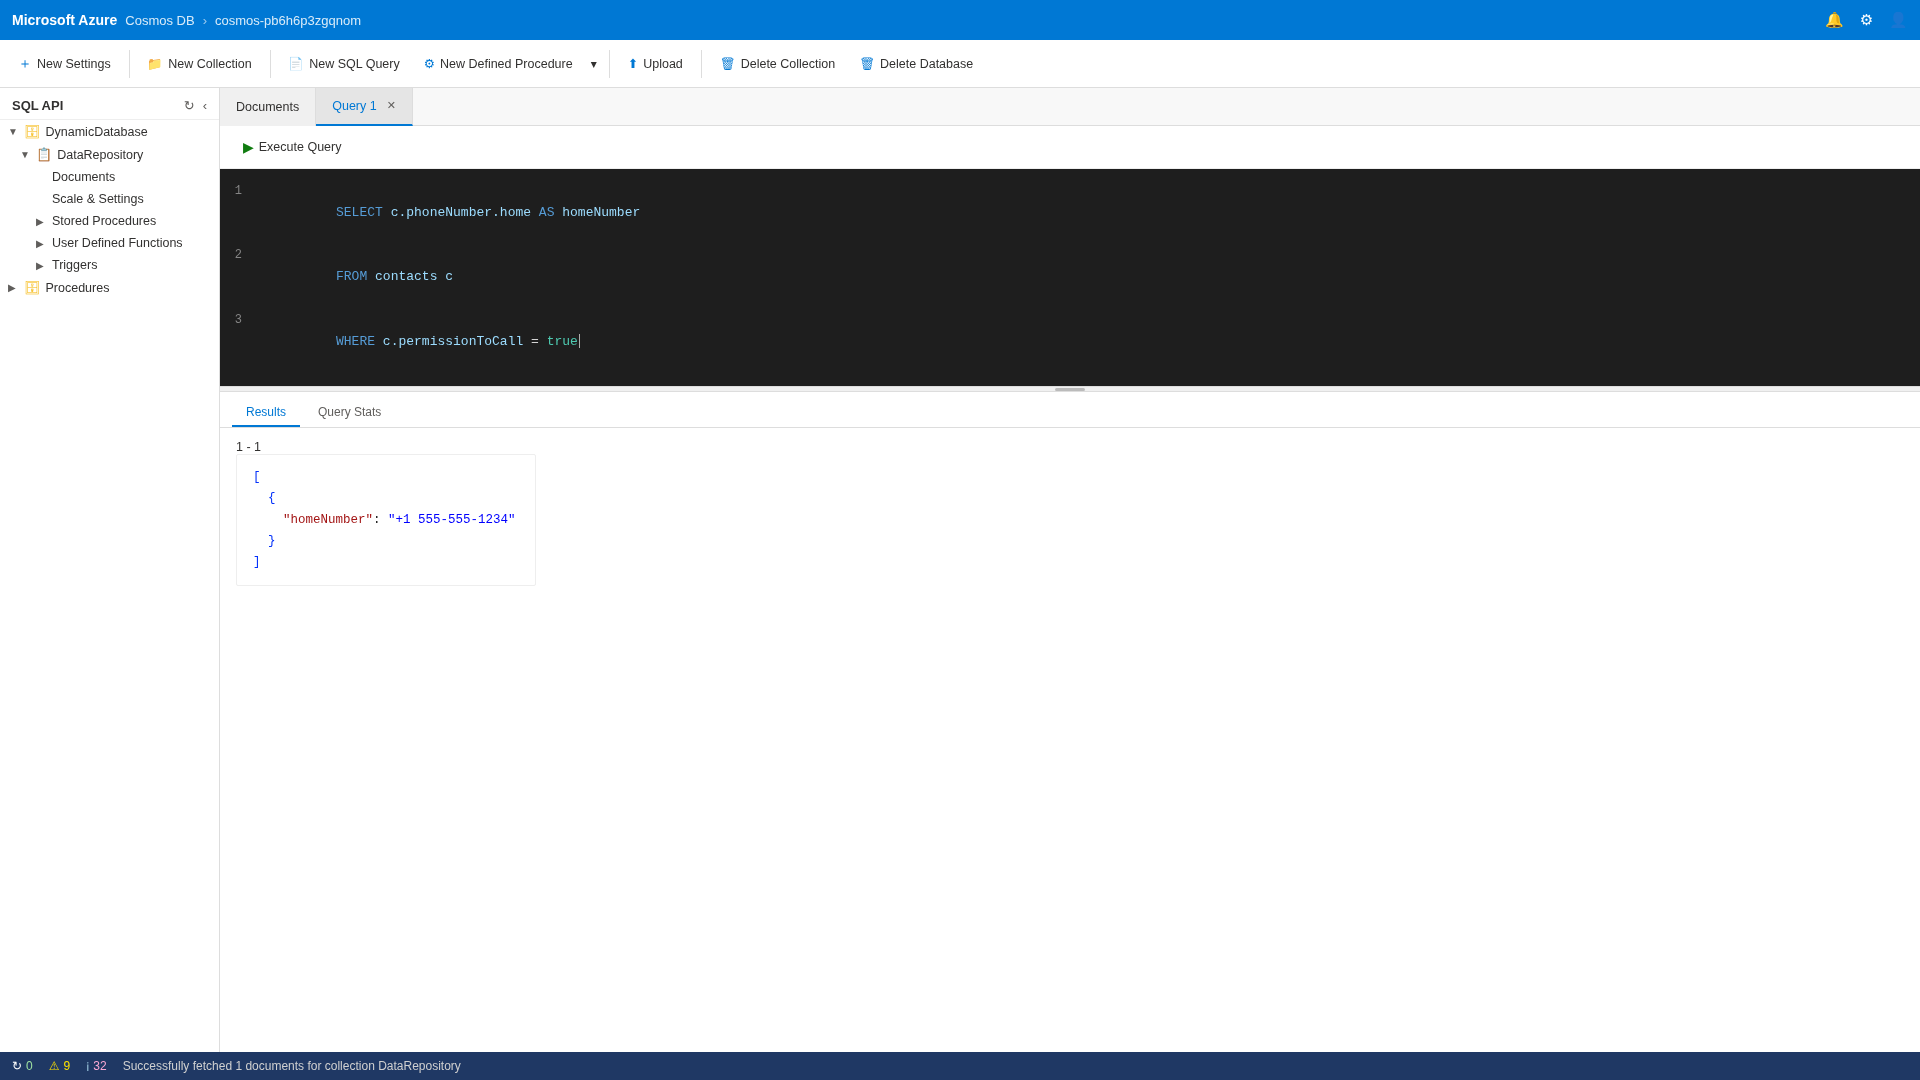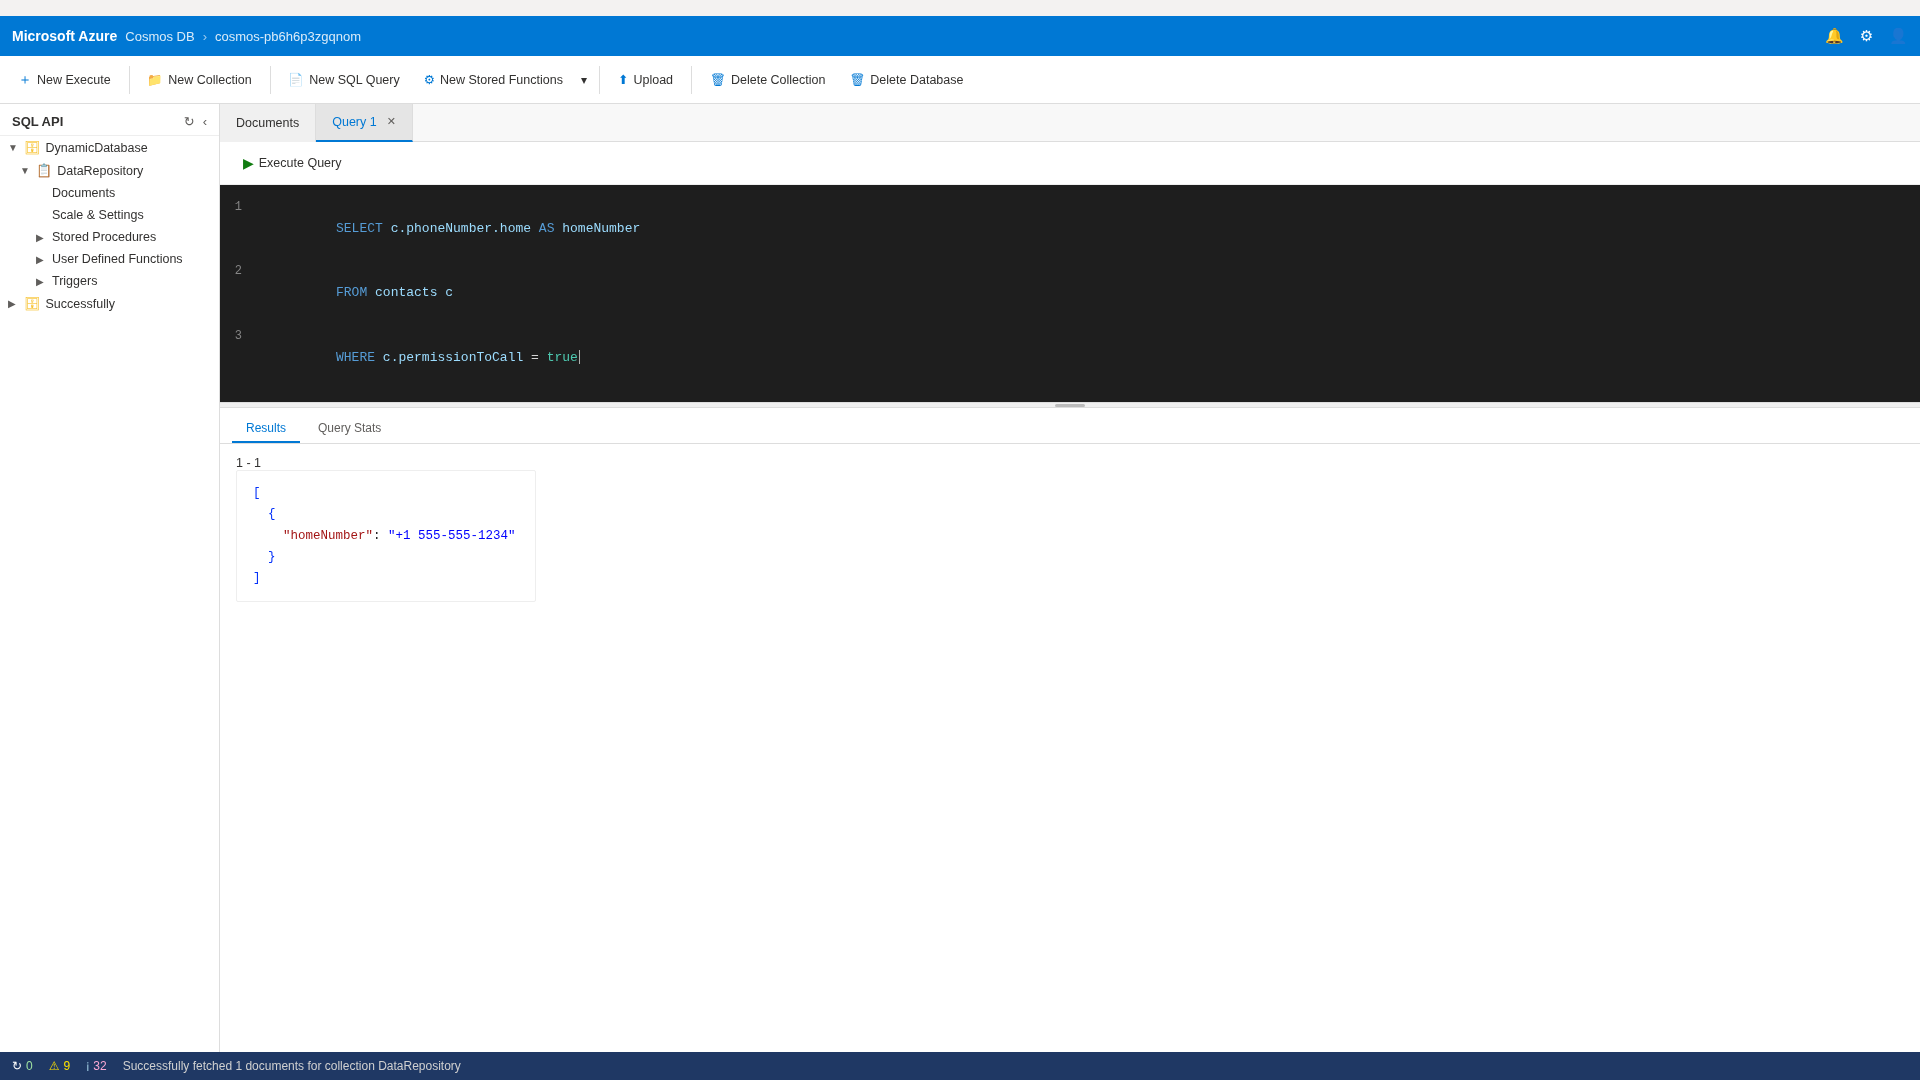--- a/index.html
+++ b/index.html
@@ -7,21 +7,20 @@
 
     
     #titlebar {
       background: #0078d4;
       color: white;
       height: 40px;
       display: flex;
       align-items: center;
       padding: 0 12px;
       gap: 8px;
-      margin-top: 16px;
     }
     #titlebar .title-icons { margin-left: auto; display: flex; gap: 16px; align-items: center; }
 
     
     #toolbar {
       background: #fff;
       border-bottom: 1px solid #ddd;
       height: 48px;
       display: flex;
       align-items: center;
@@ -278,35 +277,35 @@
   <div class="title-icons" style="margin-left:auto; display:flex; gap:16px; align-items:center;">
     <span style="color:white; font-size:15px; cursor:pointer;">🔔</span>
     <span style="color:white; font-size:15px; cursor:pointer;">⚙</span>
     <span style="color:white; font-size:15px; cursor:pointer;">👤</span>
   </div>
 </div>
 
 <div id="toolbar">
   <button class="toolbar-btn">
     <span style="color:#0078d4; font-size:14px;">＋</span>
-    <span>New Execute</span>
+    <span>New Settings</span>
   </button>
   <div class="toolbar-divider"></div>
   <button class="toolbar-btn">
     <span style="color:#0078d4;">📁</span>
     <span>New Collection</span>
   </button>
   <div class="toolbar-divider"></div>
   <button class="toolbar-btn">
     <span style="color:#0078d4;">📄</span>
     <span>New SQL Query</span>
   </button>
   <button class="toolbar-btn">
     <span style="color:#0078d4;">⚙</span>
-    <span>New Stored Functions</span>
+    <span>New Defined Procedure</span>
   </button>
   <button class="toolbar-dropdown">▾</button>
   <div class="toolbar-divider"></div>
   <button class="toolbar-btn">
     <span style="color:#0078d4;">⬆</span>
     <span>Upload</span>
   </button>
   <div class="toolbar-divider"></div>
   <button class="toolbar-btn">
     <span style="color:#0078d4;">🗑</span>
@@ -364,21 +363,21 @@
       </div>
 
       <div class="tree-item level-2">
         <span class="expand-icon">▶</span>
         <span>Triggers</span>
       </div>
 
       <div class="tree-item level-0">
         <span class="expand-icon">▶</span>
         <span class="item-icon" style="color:#f5b400;">🗄</span>
-        <span>Successfully</span>
+        <span>Procedures</span>
       </div>
     </div>
   </div>
 
   <div id="content">
 
     <div id="tabs">
       <div class="tab">
         <span>Documents</span>
       </div>

